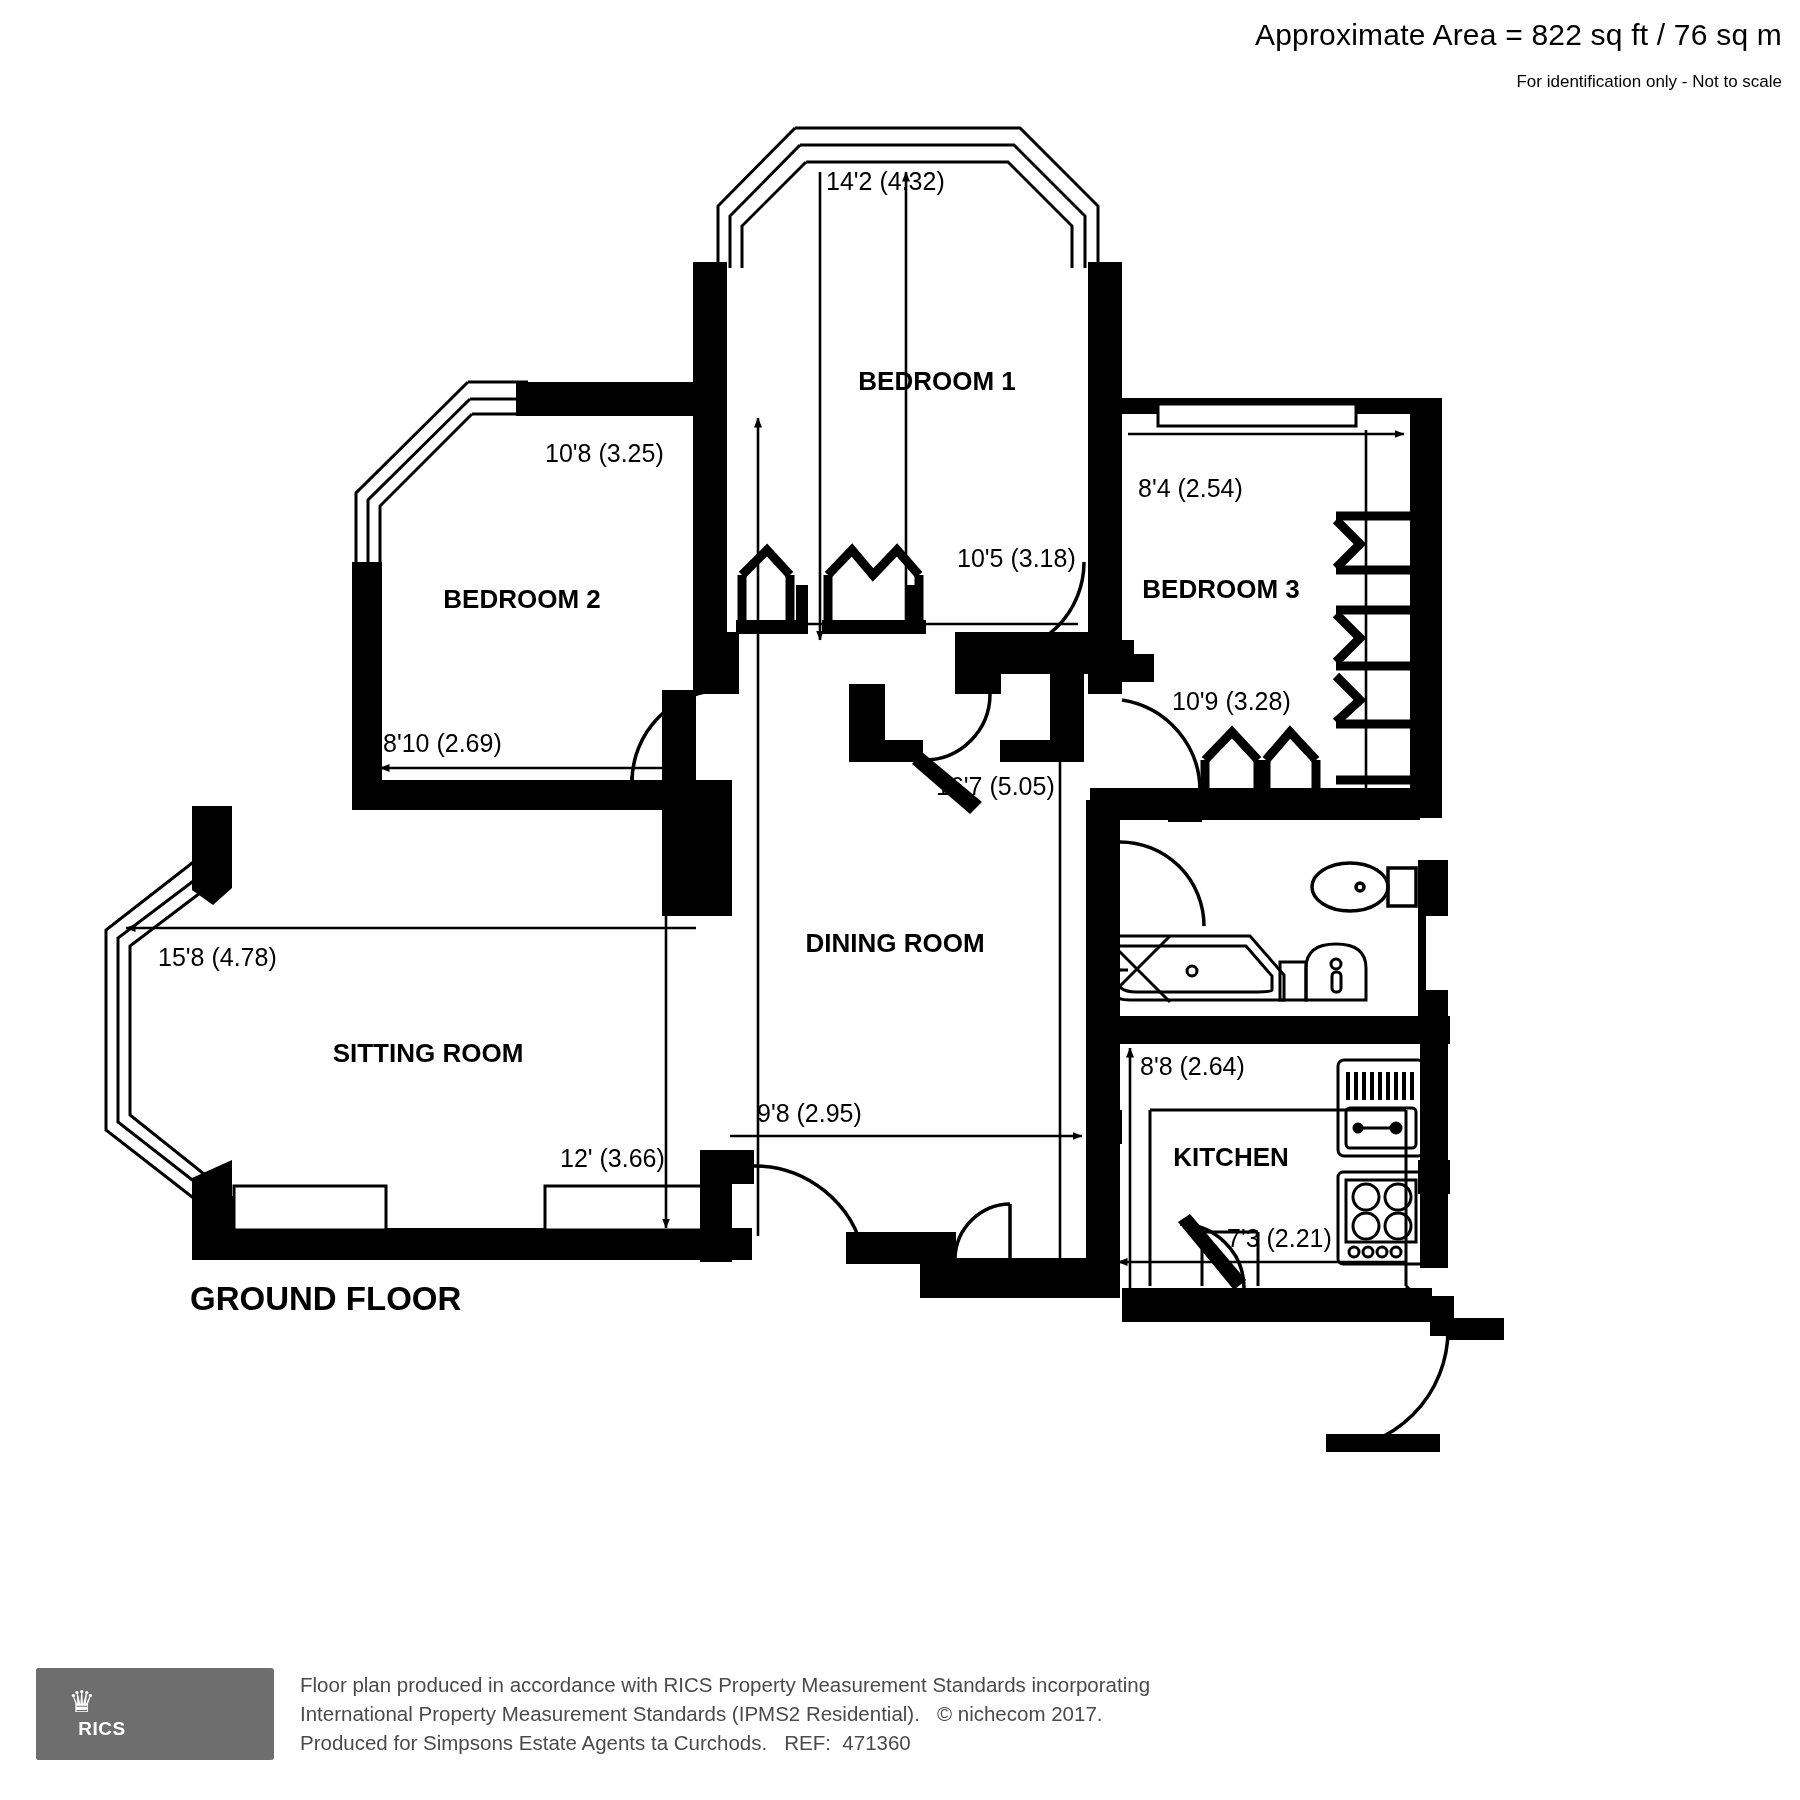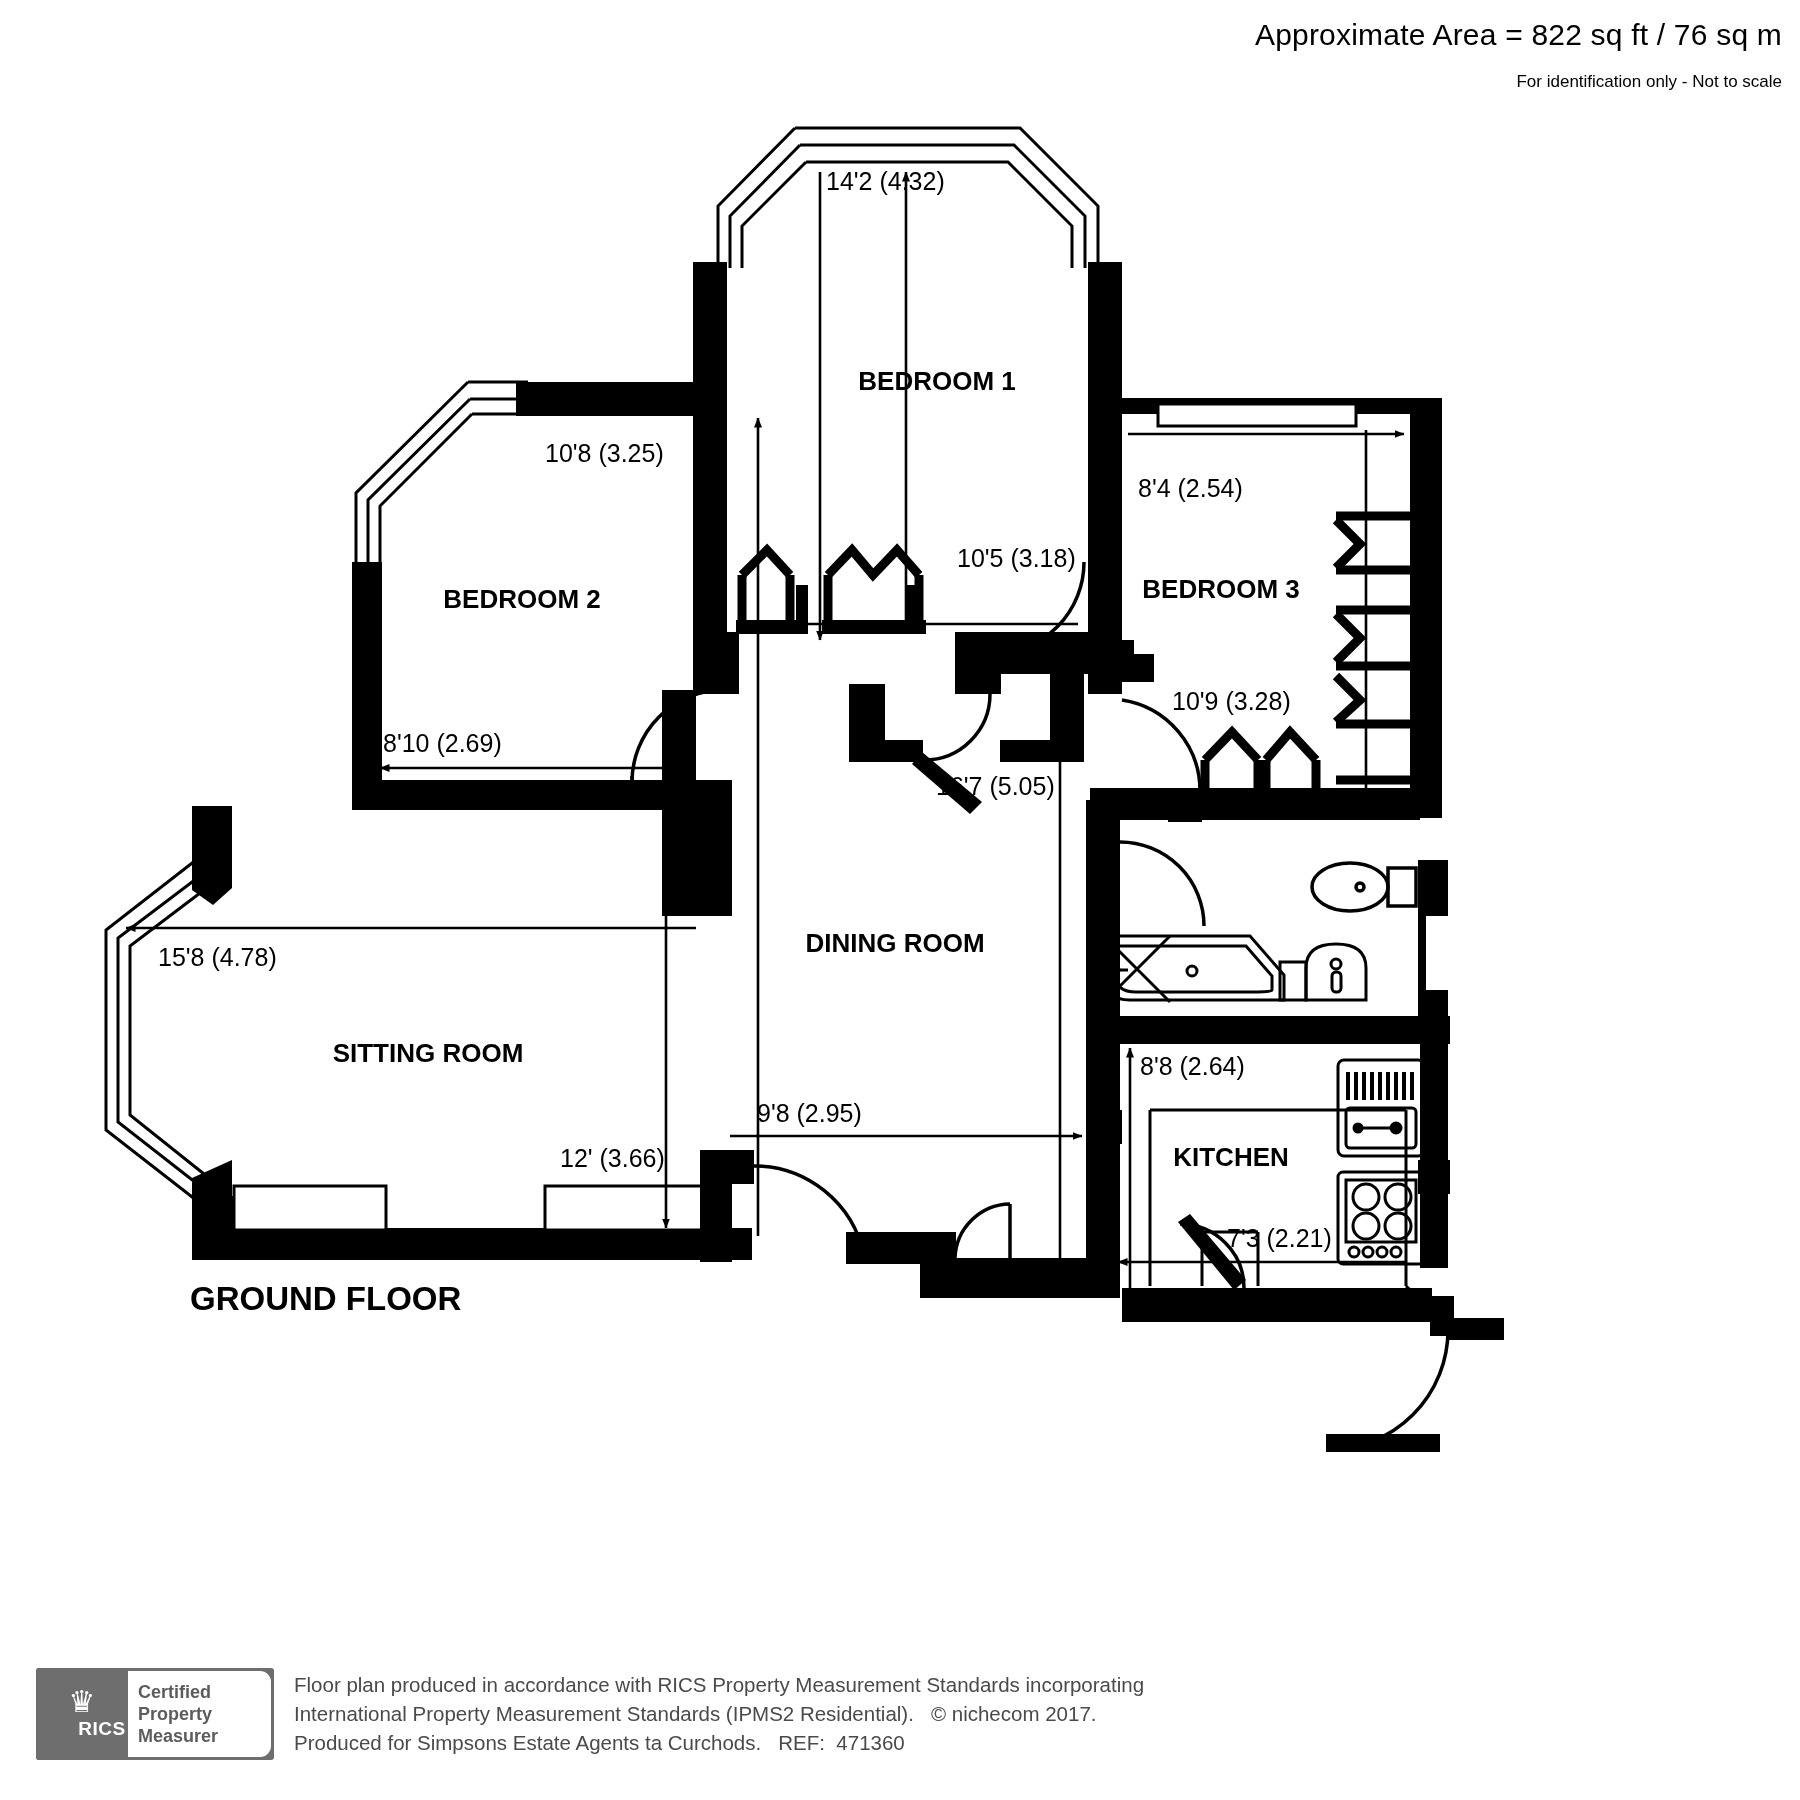--- a/index.html
+++ b/index.html
@@ -18,21 +18,21 @@
               border:0;background:#6e6e6e;}
   .rics-left{width:92px;background:#6e6e6e;display:flex;flex-direction:column;
              align-items:center;justify-content:center;color:#fff;}
   .rics-left .mark{font-size:30px;line-height:28px;}
   .rics-left .wordmark{font-size:19px;font-weight:bold;letter-spacing:.5px;margin-top:2px;margin-left:40px;}
   .rics-right{flex:1;background:#ffffff;border:3px solid #6e6e6e;border-left:0;
               border-radius:0 14px 14px 0;display:flex;flex-direction:column;
               justify-content:center;padding-left:10px;box-sizing:border-box;}
   .rics-right div{font-size:18px;font-weight:bold;color:#5c5c5c;line-height:22px;}
 
-  .foot-text{margin-left:20px;padding-top:2px;}
+  .foot-text{margin-left:26px;padding-top:2px;}
   .foot-text div{font-size:20.5px;color:#4a4a4a;line-height:29px;white-space:pre;}
 </style>
 </head>
 <body>
 
 <div id="root">
 
   <div class="hdr" id="area-title">Approximate Area = 822 sq ft / 76 sq m</div>
   <div class="hdr" id="area-sub">For identification only - Not to scale</div>
 
@@ -301,25 +301,20 @@
 
     <text x="190" y="1310" font-family="Liberation Sans, sans-serif" font-weight="bold" font-size="33" fill="#000">GROUND FLOOR</text>
   </svg>
 
   <div class="footer">
     <div class="rics-badge">
       <div class="rics-left">
         <div class="mark">♛</div>
         <div class="wordmark">RICS</div>
       </div>
-      <div class="rics-right">
-        <div>Certified</div>
-        <div>Property</div>
-        <div>Measurer</div>
-      </div>
     </div>
     <div class="foot-text">
       <div>Floor plan produced in accordance with RICS Property Measurement Standards incorporating</div>
       <div>International Property Measurement Standards (IPMS2 Residential).   © nichecom 2017.</div>
       <div>Produced for Simpsons Estate Agents ta Curchods.   REF:  471360</div>
     </div>
   </div>
 
 </div>
 

